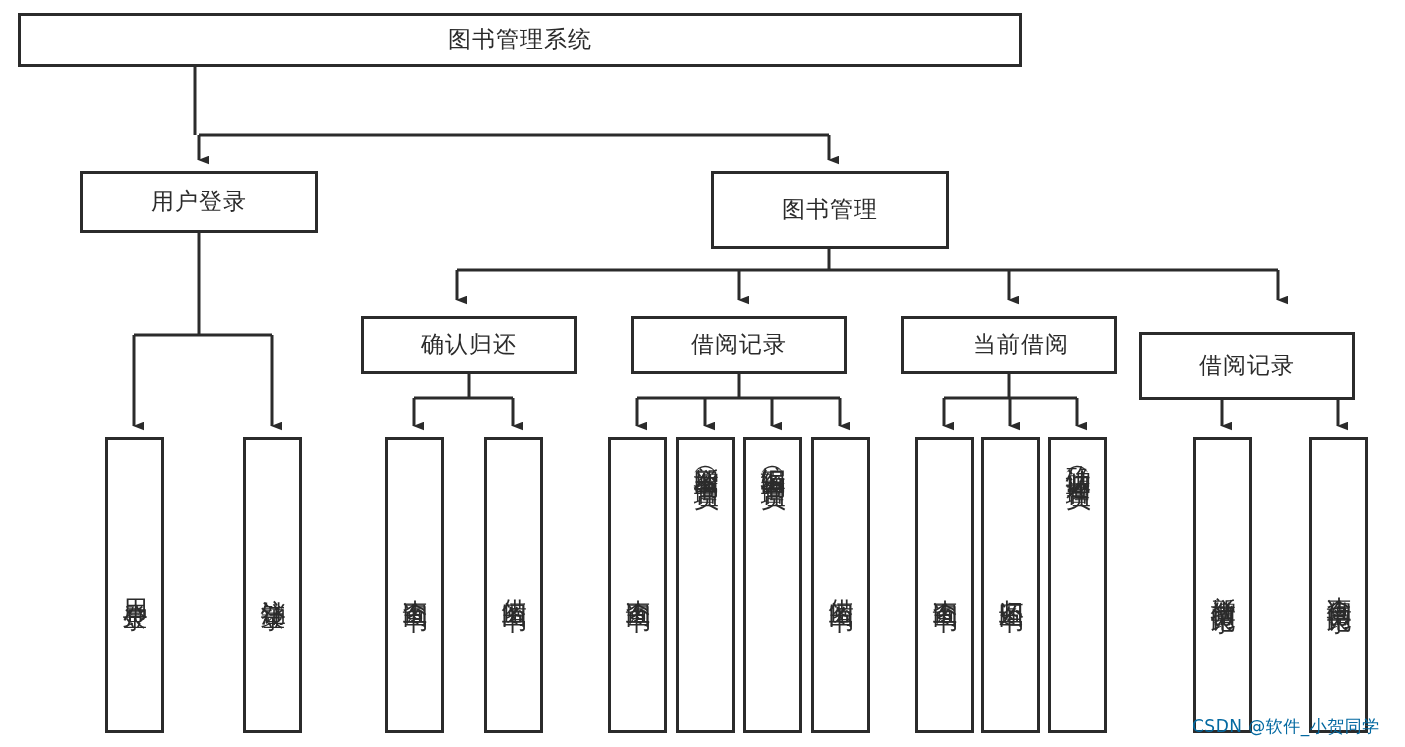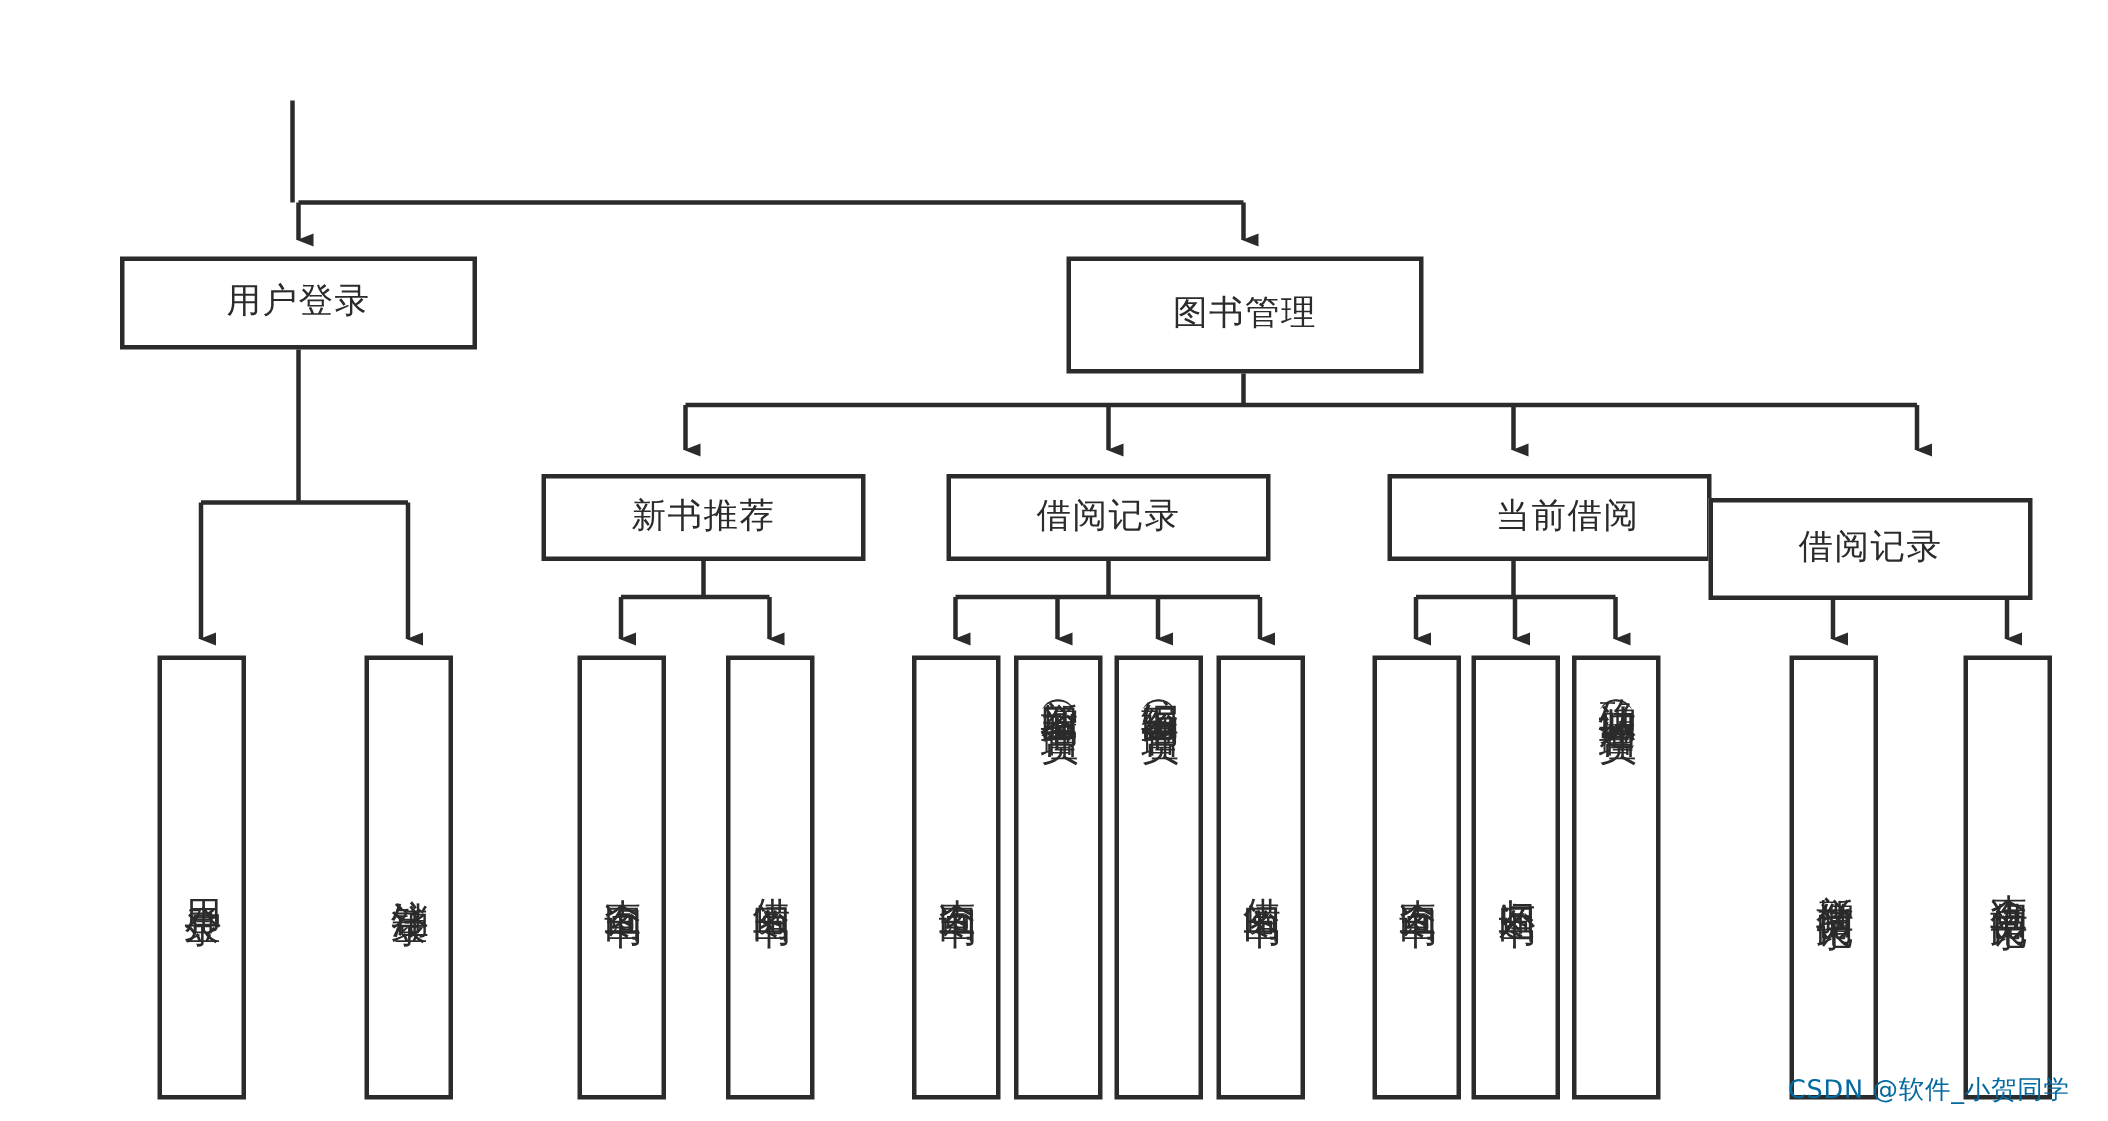--- a/index.html
+++ b/index.html
@@ -68,35 +68,38 @@
       <path d="M1010,398 L1010,426" marker-end="url(#arw)"></path>
       <path d="M1077,398 L1077,426" marker-end="url(#arw)"></path>
 
       <path d="M1279,374 L1279,398"></path>
       <path d="M1222,398 L1338,398"></path>
       <path d="M1222,398 L1222,426" marker-end="url(#arw)"></path>
       <path d="M1338,398 L1338,426" marker-end="url(#arw)"></path>
     </g>
   </svg>
 
+  <div class="node root horiz" style="left:18px;top:13px;width:1004px;height:54px;">
+    <span class="lbl">图书管理系统</span>
+  </div>
 
   <div class="node horiz" style="left:80px;top:171px;width:238px;height:62px;">
     <span class="lbl">用户登录</span>
   </div>
   <div class="node horiz" style="left:711px;top:171px;width:238px;height:78px;">
     <span class="lbl">图书管理</span>
   </div>
 
   <div class="node horiz" style="left:361px;top:316px;width:216px;height:58px;">
-    <span class="lbl">新书推荐</span>
+    <span class="lbl">确认归还</span>
   </div>
   <div class="node horiz" style="left:631px;top:316px;width:216px;height:58px;">
     <span class="lbl">借阅记录</span>
   </div>
-  <div class="node horiz" style="left:925px;top:316px;width:216px;height:58px;padding-left:24px;">
+  <div class="node horiz" style="left:901px;top:316px;width:216px;height:58px;padding-left:24px;">
     <span class="lbl">当前借阅</span>
   </div>
   <div class="node horiz" style="left:1139px;top:316px;width:216px;height:68px;margin-top:16px;">
     <span class="lbl">借阅记录</span>
   </div>
 
   <div class="node leaf short" style="left:105px;top:437px;width:59px;height:296px;">
     <span class="lbl">用户登录</span>
   </div>
   <div class="node leaf short" style="left:243px;top:437px;width:59px;height:296px;">

